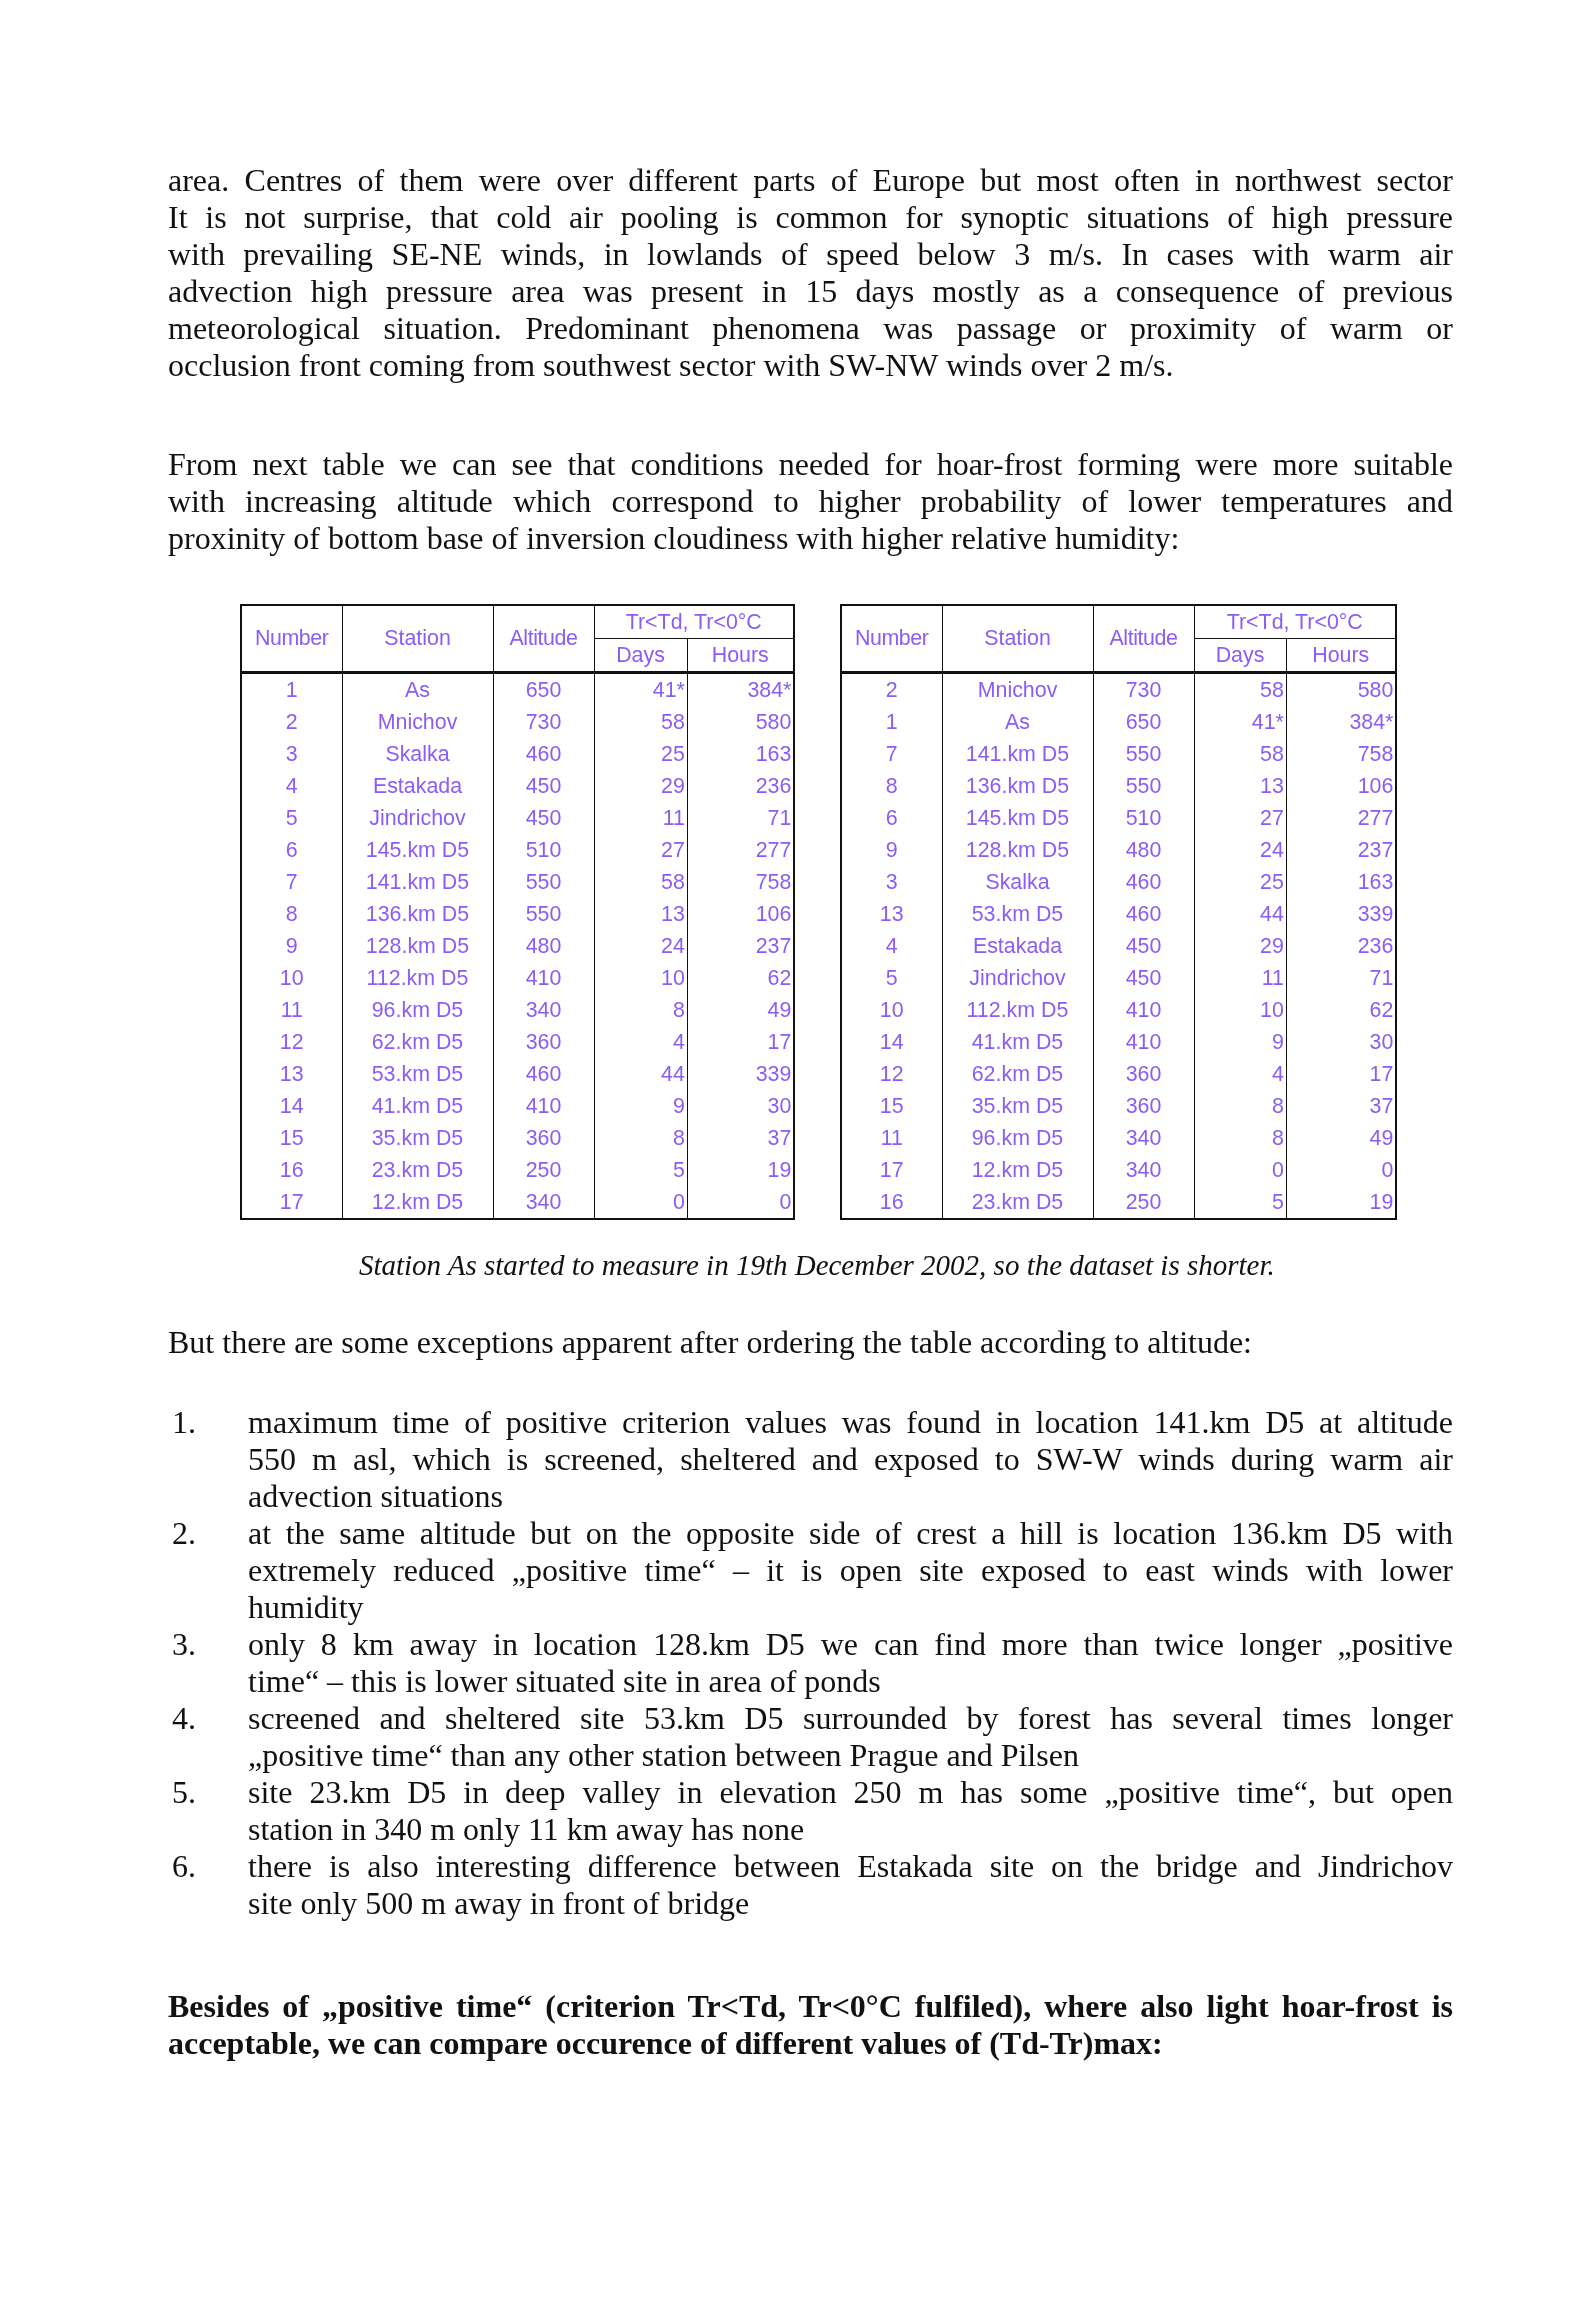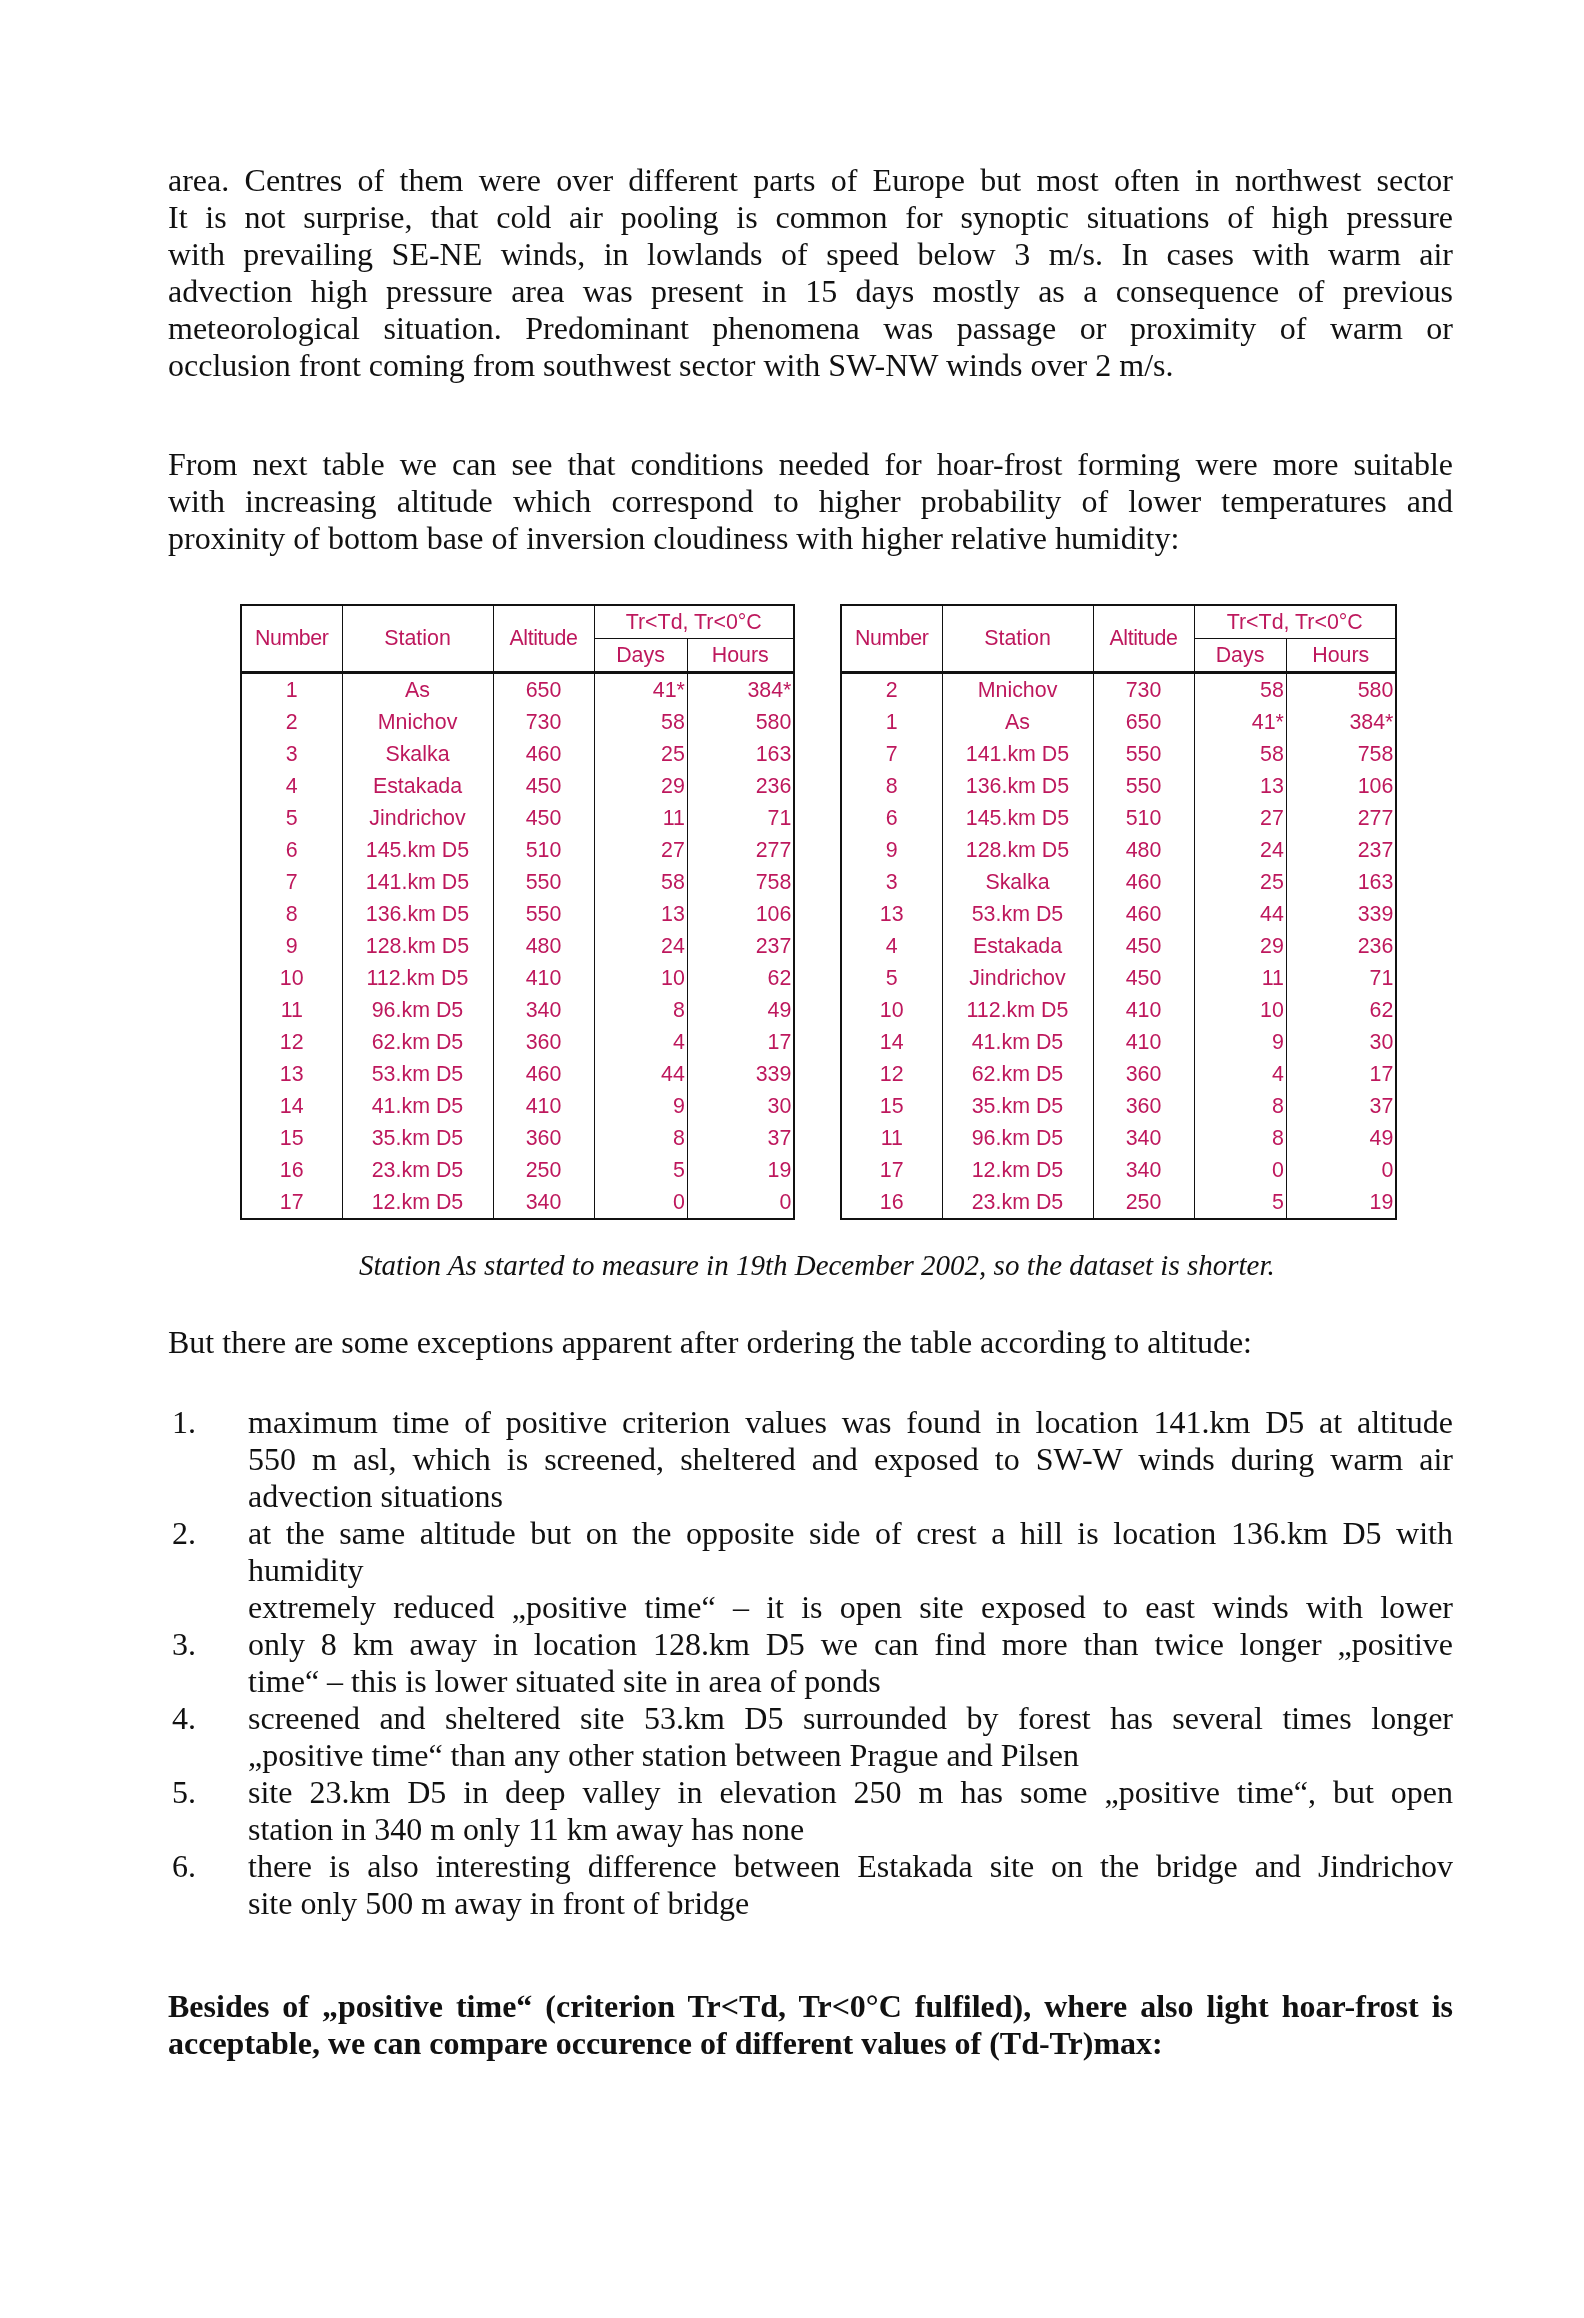--- a/index.html
+++ b/index.html
@@ -17,21 +17,21 @@
 
   .list { position: absolute; left: 168px; width: 1285px; top: 1404px; margin: 0; padding: 0; list-style: none; }
   .list li { position: relative; padding-left: 80px; }
   .list .num { position: absolute; left: 4px; top: 0; }
   .list .ln { display: block; height: 37px; white-space: nowrap; text-align: justify; text-align-last: justify; }
   .list .ln.last { text-align-last: left; }
 
   #p4 { top: 1988px; font-weight: bold; }
 
   
-  .tbl { position: absolute; top: 604px; border: 2.4px solid #111; border-collapse: collapse; font-family: "Liberation Sans", "DejaVu Sans", sans-serif; font-size: 21.4px; color: #be185d; }
+  .tbl { position: absolute; top: 604px; border: 2.4px solid #111; border-collapse: collapse; font-family: "Liberation Sans", "DejaVu Sans", sans-serif; font-size: 21.4px; color: #8b5cf6; }
   .tbl th, .tbl td { padding: 0; }
   .tbl th { font-weight: normal; border: 1.6px solid #111; text-align: center; vertical-align: middle; }
   .tbl thead tr.h1 th { height: 32px; }
   .tbl thead tr.h2 th { height: 32px; }
   .tbl thead { border-bottom: 3.2px solid #111; }
   .tbl td { height: 32px; line-height: 32px; border-left: 1.6px solid #111; border-right: 1.6px solid #111; }
   .tbl td.c-num, .tbl td.c-st, .tbl td.c-alt { text-align: center; }
   .tbl td.c-days, .tbl td.c-hrs { text-align: right; padding-right: 1.6px; }
   .tbl th.grp { border-bottom: 1.6px solid #111; line-height: 28.5px; }
   .tbl th.sub { line-height: 27px; }
@@ -363,22 +363,22 @@
 <ol class="list serif">
     <li>
       <span class="num">1.</span>
       <span class="ln">maximum time of positive criterion values was found in location 141.km D5 at altitude</span>
       <span class="ln">550 m asl, which is screened, sheltered and exposed to SW-W winds during warm air</span>
       <span class="ln last">advection situations</span>
     </li>
     <li>
       <span class="num">2.</span>
       <span class="ln">at the same altitude but on the opposite side of crest a hill is location 136.km D5 with</span>
+      <span class="ln">extremely reduced „positive time“ – it is open site exposed to east winds with lower</span>
       <span class="ln last">humidity</span>
-      <span class="ln">extremely reduced „positive time“ – it is open site exposed to east winds with lower</span>
     </li>
     <li>
       <span class="num">3.</span>
       <span class="ln">only 8 km away in location 128.km D5 we can find more than twice longer „positive</span>
       <span class="ln last">time“ – this is lower situated site in area of ponds</span>
     </li>
     <li>
       <span class="num">4.</span>
       <span class="ln">screened and sheltered site 53.km D5 surrounded by forest has several times longer</span>
       <span class="ln last">„positive time“ than any other station between Prague and Pilsen</span>

